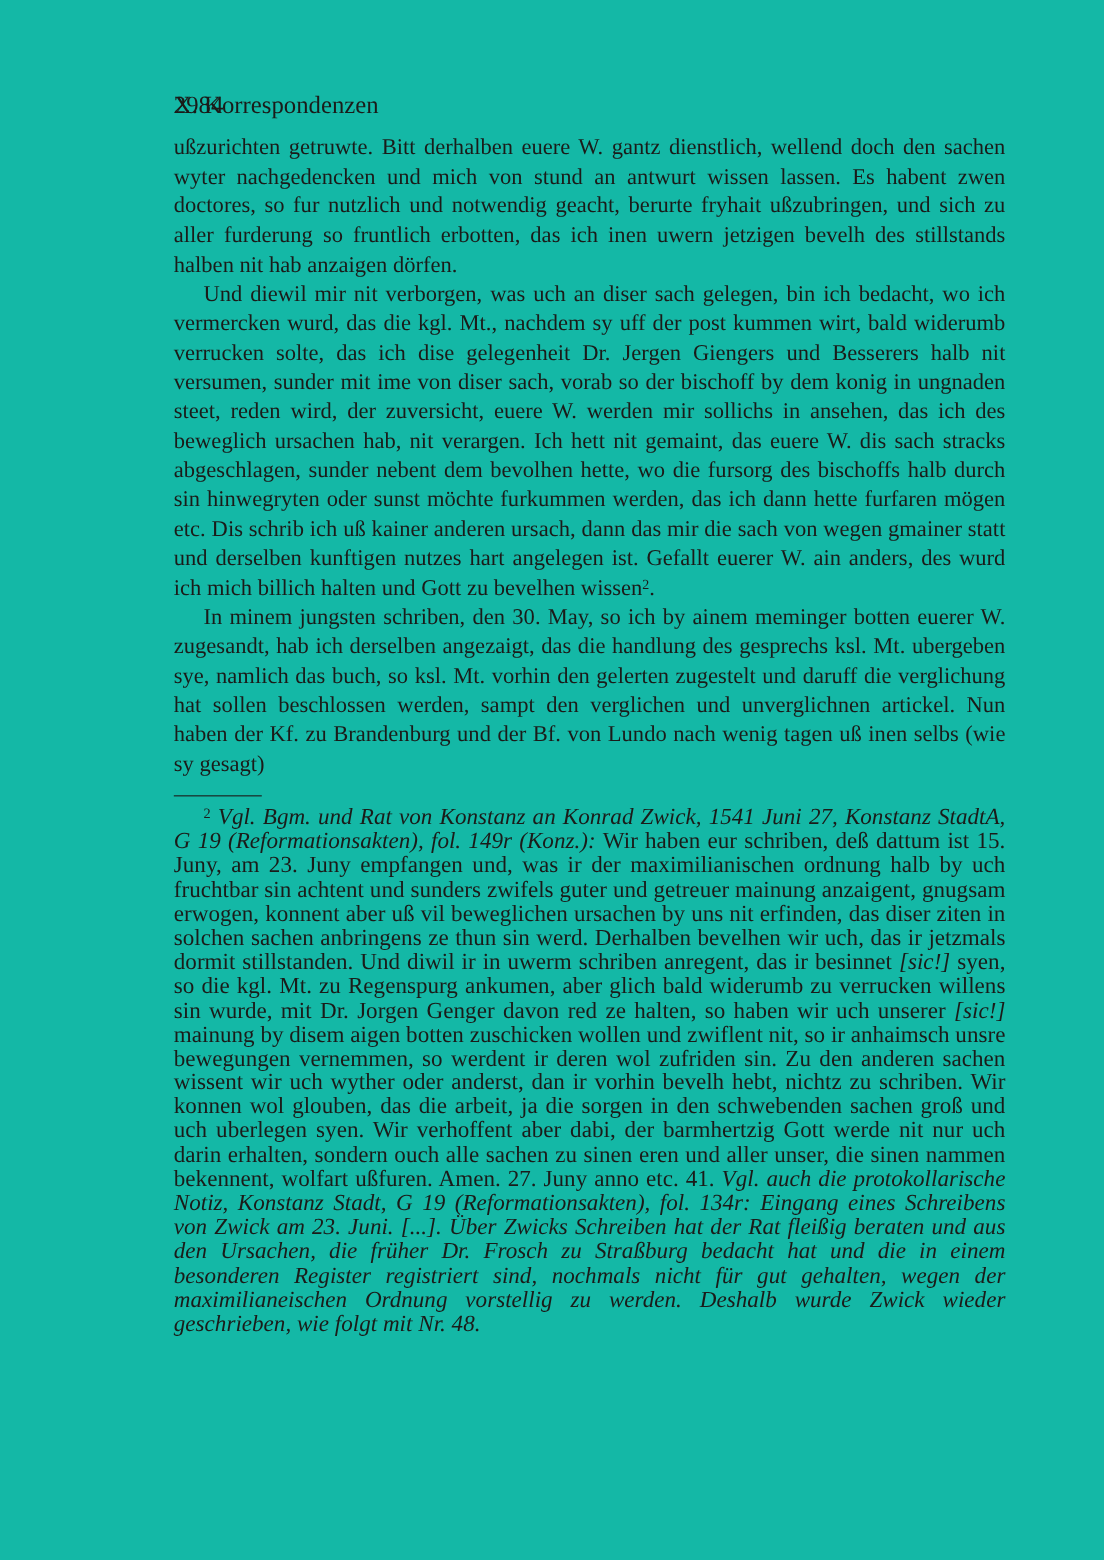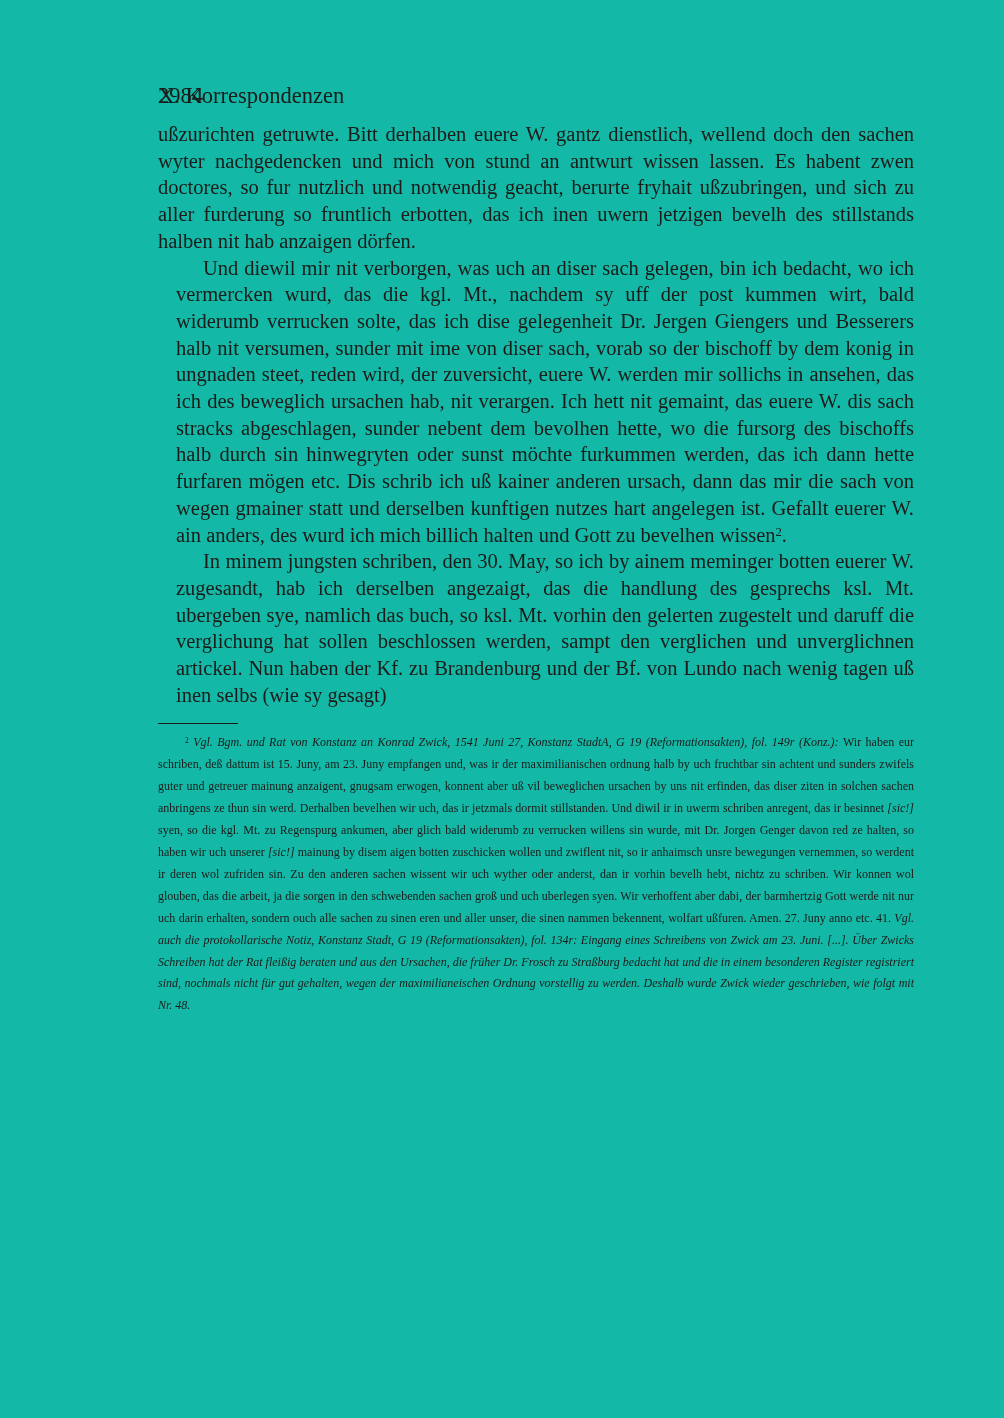--- a/index.html
+++ b/index.html
@@ -45,37 +45,36 @@
     font-size: 20.5px;
     line-height: 26.7px;
     text-align: justify;
   }
   .para {
     margin: 0;
     padding: 0;
   }
   .indent {
     text-indent: 27px;
-    margin-left: 18px;
   }
   sup {
     font-size: 0.62em;
     line-height: 0;
     vertical-align: baseline;
     position: relative;
     top: -0.45em;
   }
   .fnrule {
     width: 80px;
     height: 0;
     border-top: 1.6px solid #1b1b19;
     margin: 15px 0 8px 0;
   }
   .footnote {
-    font-size: 12px;
+    font-size: 21px;
     line-height: 21.9px;
     text-align: justify;
     font-family: Liberation Serif, serif;
   }
   .fn-para {
     margin: 0;
     text-indent: 27px;
   }
   .italic {
     font-style: italic;

